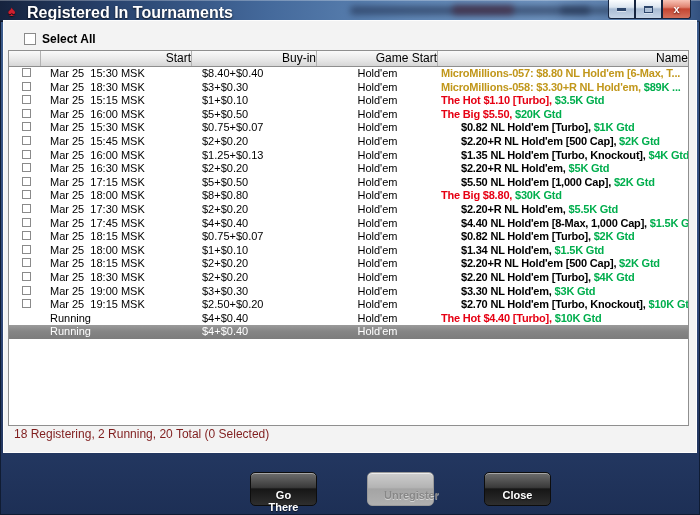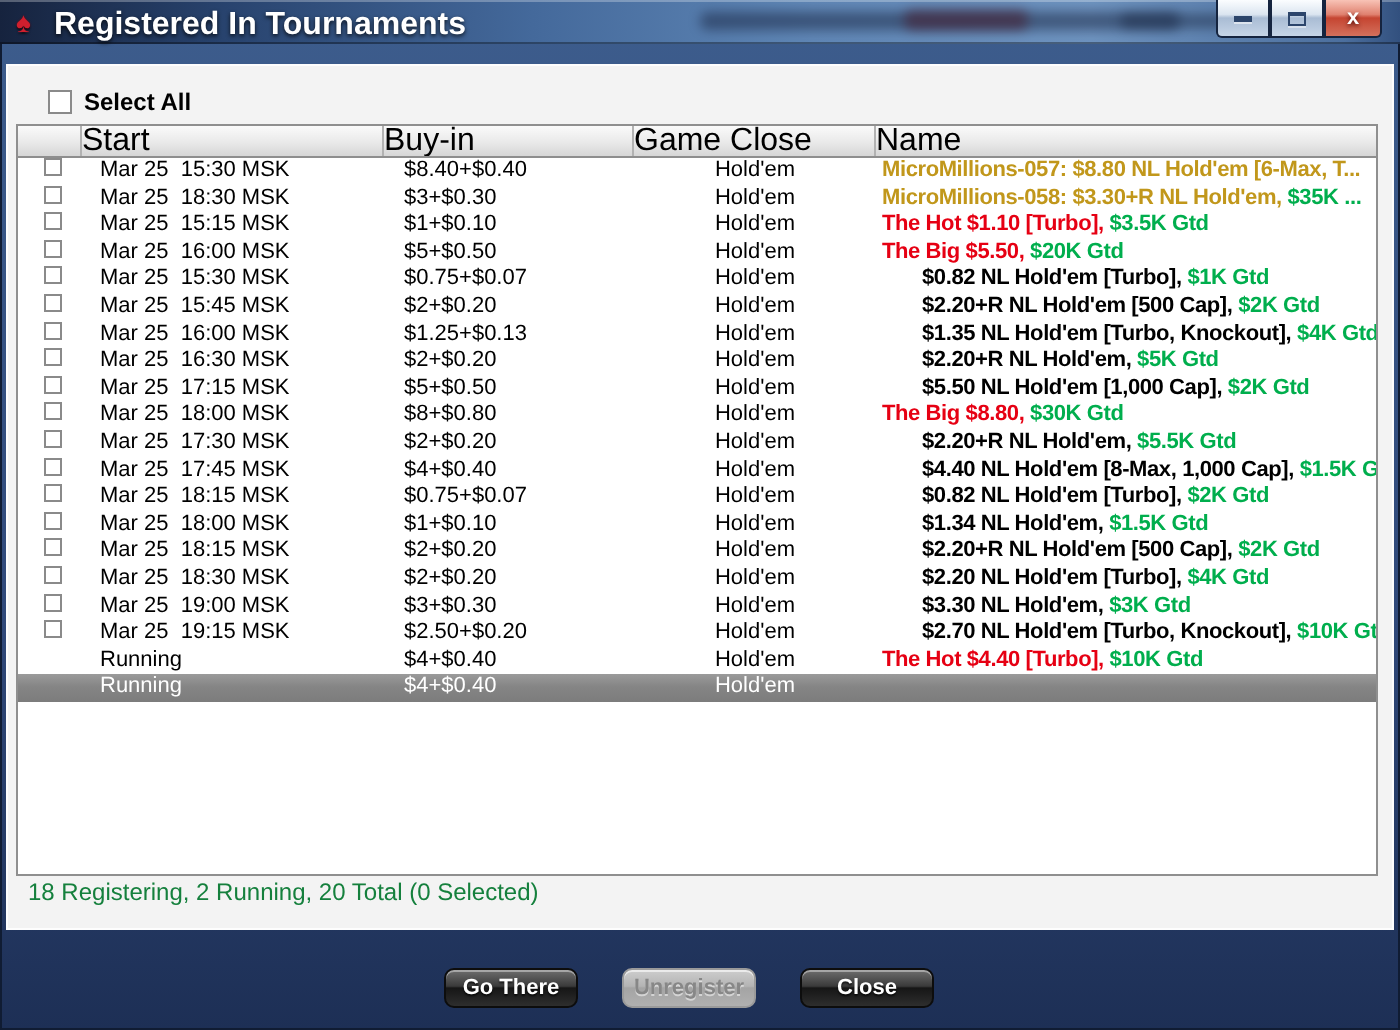--- a/index.html
+++ b/index.html
@@ -22,59 +22,59 @@
   .winbtn{width:27px;height:19px;box-sizing:border-box;border:1px solid #15243f;border-top:none;
     background:linear-gradient(180deg,#fbfdff 0%,#dbe5f0 40%,#a9bcd4 50%,#c6d5e7 100%);
     display:flex;align-items:center;justify-content:center;position:relative;}
   .winbtn.min{border-radius:0 0 0 3px;}
   .winbtn.close{width:29px;border-radius:0 0 3px 0;
     background:linear-gradient(180deg,#f8c3b6 0%,#e08270 40%,#c54531 50%,#d4705c 100%);}
   .glyph-min{width:9px;height:3px;background:#2c456b;box-shadow:0 1px 0 rgba(255,255,255,.55);}
   .glyph-max{width:9px;height:7px;box-sizing:border-box;border:1px solid #2c456b;border-top-width:2px;background:transparent;box-shadow:0 1px 0 rgba(255,255,255,.45);}
   .glyph-close{font-size:11px;font-weight:700;color:#fff;line-height:1;text-shadow:0 1px 2px rgba(60,0,0,.8);}
   
-  .client{position:absolute;left:3px;top:32px;width:694px;height:433px;background:#f3f3f3;
+  .client{position:absolute;left:3px;top:20px;width:694px;height:433px;background:#f3f3f3;
     box-shadow:inset 0 0 0 1px #fdfdfd;}
   .selectall{position:absolute;left:21px;top:12px;display:flex;align-items:center;cursor:default;}
   .cb{display:inline-block;box-sizing:border-box;background:#fff;border:1px solid #8a8a8a;}
   .selectall .cb{width:12px;height:12px;margin-right:6px;}
   .selectall .lbl{font-size:12px;font-weight:700;color:#000;}
   
   .listbox{position:absolute;left:5px;top:30px;width:681px;height:376px;box-sizing:border-box;
     background:#fff;border:1px solid #8f8f8f;overflow:hidden;}
   .grid-row{display:grid;grid-template-columns:32px 151px 125px 121px 1fr;align-items:center;}
   .lhead{height:15px;background:linear-gradient(180deg,#fafafa 0%,#e9e9e9 55%,#d6d6d6 100%);
     border-bottom:1px solid #8e8e8e;}
-  .lhead .hcell{font-size:16px;color:#000;text-align:left;line-height:15px;height:15px;
+  .lhead .hcell{font-size:12px;color:#000;text-align:right;line-height:15px;height:15px;
     border-right:1px solid #b2b2b2;overflow:hidden;white-space:nowrap;}
   .lhead .hcell:last-child{border-right:none;}
   .rows .grid-row{height:13.6px;}
   .cell{font-size:11px;color:#000;white-space:pre;overflow:hidden;line-height:13.6px;}
   .cell.cbcell{padding-left:13px;}
   .cbcell .cb{width:9px;height:9px;}
   .cell.start{padding-left:9px;}
   .cell.buyin{padding-left:10px;}
   .cell.game{text-align:center;}
   .cell.name{padding-left:3px;letter-spacing:-0.2px;}
   .name span{font-weight:700;}
   .c-gold{color:#c1971b;margin-top:16px;}
   .c-red{color:#e60013;}
   .c-green{color:#00ae4d;}
   .c-black{color:#000;margin-left:20px;}
   .row-selected{background:linear-gradient(180deg,#9b9b9b 0%,#858585 45%,#7c7c7c 100%);}
   .row-selected .cell{color:#fff;}
   .name .c-white{color:#fff;font-weight:400;}
   .name .c-whitebold{color:#fff;font-weight:700;}
   
-  .status{position:absolute;left:11px;top:407px;font-size:12px;color:#15803d;white-space:nowrap;}
+  .status{position:absolute;left:11px;top:407px;font-size:12px;color:#7f1d1d;white-space:nowrap;}
   .btnrow{position:absolute;left:219px;top:452px;display:flex;gap:22px;}
   .btn{width:67px;height:20px;box-sizing:border-box;border-radius:5px;border:1px solid #0d0d0d;
-    font-family:inherit;font-size:11px;font-weight:700;color:#fff;padding:0;cursor:pointer;
+    font-family:inherit;font-size:11px;font-weight:700;color:#fff;padding:16px;cursor:pointer;
     background:linear-gradient(180deg,#6e6e6e 0%,#3a3a3a 45%,#161616 50%,#2e2e2e 100%);
-    box-shadow:inset 0 1px 0 rgba(255,255,255,.4);text-shadow:0 1px 1px rgba(0,0,0,.7);}
+    box-shadow:inset 0 1px 0 rgba(255,255,255,.4);text-shadow:0 1px 1px rgba(0,0,0,.7);margin-left:28px;}
   .btn.disabled{background:linear-gradient(180deg,#cdcdcd 0%,#b4b4b4 45%,#a4a4a4 50%,#b0b0b0 100%);
     border-color:#9a9a9a;color:#878787;text-shadow:0 1px 0 rgba(255,255,255,.5);cursor:default;
     box-shadow:inset 0 1px 0 rgba(255,255,255,.6);}
 </style>
 </head>
 <body>
 
 <div class="window">
 
   <div class="titlebar">
@@ -101,37 +101,37 @@
     <div class="selectall">
       <span class="cb"></span>
       <span class="lbl">Select All</span>
     </div>
 
     <div class="listbox">
       <div class="grid-row lhead">
         <div class="hcell"></div>
         <div class="hcell">Start</div>
         <div class="hcell">Buy-in</div>
-        <div class="hcell">Game Close</div>
+        <div class="hcell">Game Start</div>
         <div class="hcell">Name</div>
       </div>
       <div class="rows">
           <div class="grid-row">
             <div class="cell cbcell"><span class="cb"></span></div>
             <div class="cell start">Mar 25  15:30 MSK</div>
             <div class="cell buyin">$8.40+$0.40</div>
             <div class="cell game">Hold'em</div>
             <div class="cell name"><span class="c-gold">MicroMillions-057: $8.80 NL Hold'em [6-Max, T...</span></div>
           </div>
           <div class="grid-row">
             <div class="cell cbcell"><span class="cb"></span></div>
             <div class="cell start">Mar 25  18:30 MSK</div>
             <div class="cell buyin">$3+$0.30</div>
             <div class="cell game">Hold'em</div>
-            <div class="cell name"><span class="c-gold">MicroMillions-058: $3.30+R NL Hold'em, </span><span class="c-green">$35K ...</span></div>
+            <div class="cell name"><span class="c-gold">MicroMillions-058: $3.30+R NL Hold'em, </span><span class="c-green">$89K ...</span></div>
           </div>
           <div class="grid-row">
             <div class="cell cbcell"><span class="cb"></span></div>
             <div class="cell start">Mar 25  15:15 MSK</div>
             <div class="cell buyin">$1+$0.10</div>
             <div class="cell game">Hold'em</div>
             <div class="cell name"><span class="c-red">The Hot $1.10 [Turbo], </span><span class="c-green">$3.5K Gtd</span></div>
           </div>
           <div class="grid-row">
             <div class="cell cbcell"><span class="cb"></span></div>

